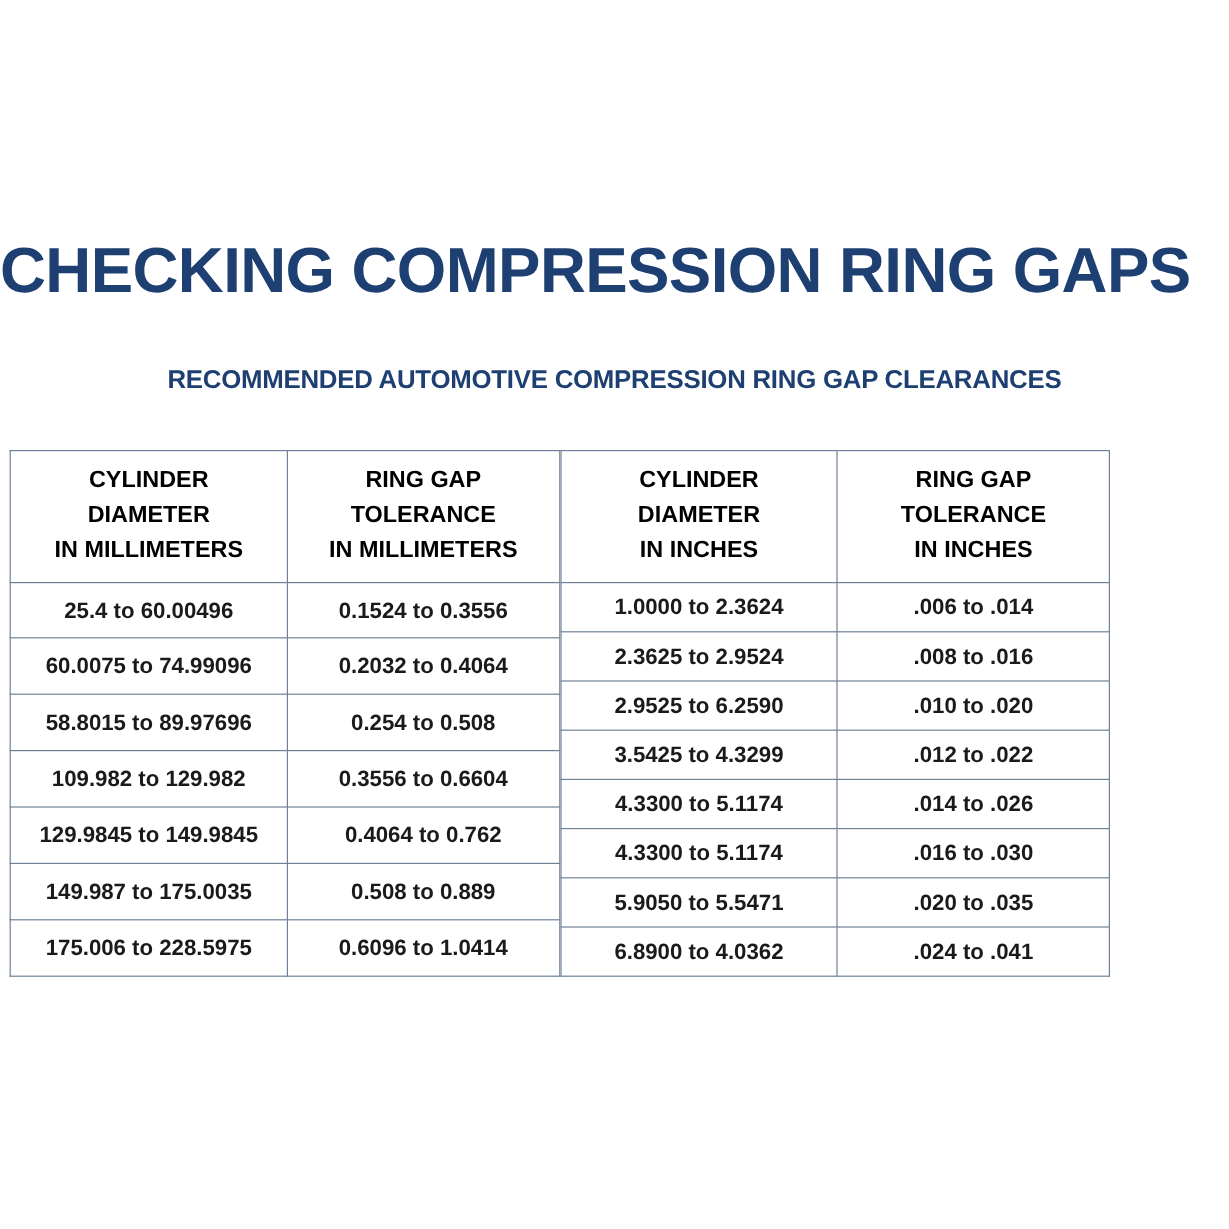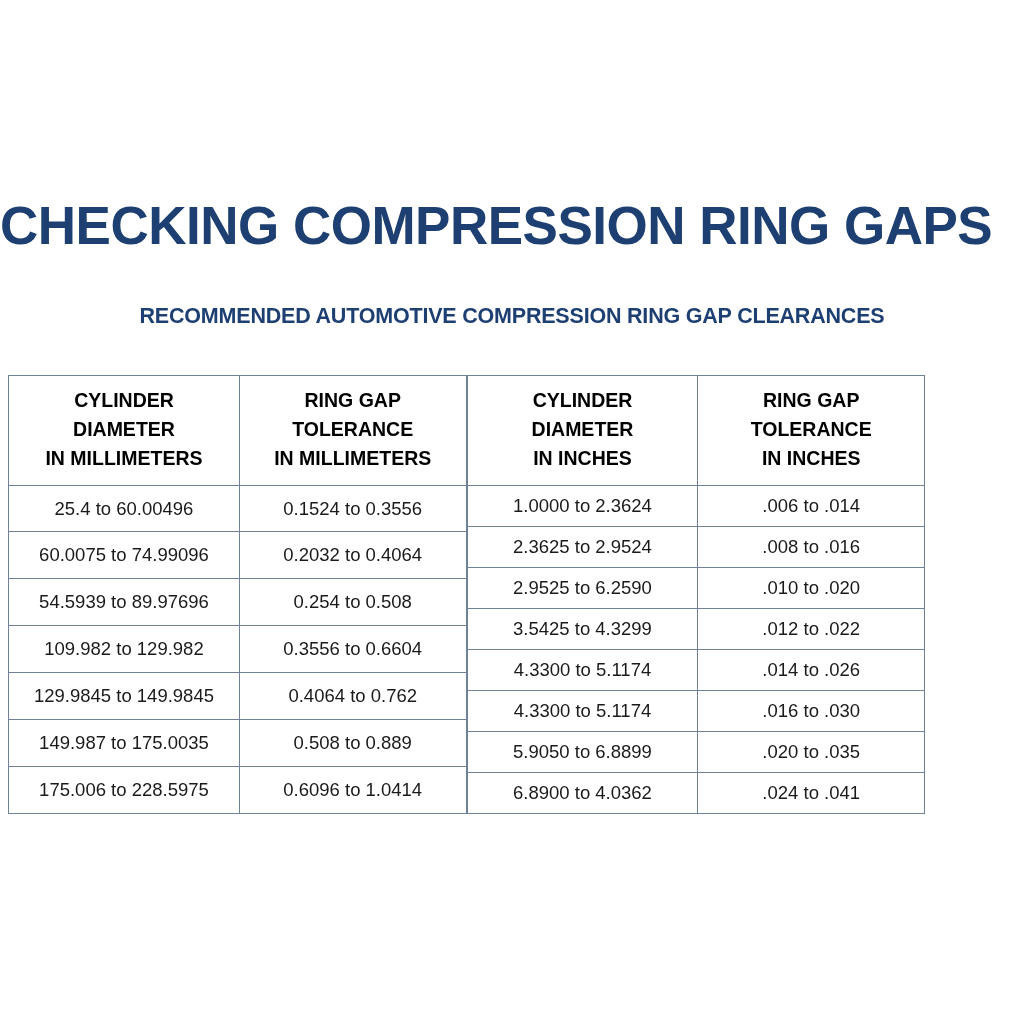--- a/index.html
+++ b/index.html
@@ -67,21 +67,21 @@
   }
   table.gap-table th {
     font-size: 19.5px;
     font-weight: bold;
     line-height: 1.48;
     padding: 10px 4px 12px 4px;
     color: #000000;
   }
   table.gap-table td {
     font-size: 18.5px;
-    font-weight: normal;
+    font-weight: bold;
     padding: 9px 4px;
     color: #1a1a1a;
   }
   .hdr-line {
     display: block;
     white-space: nowrap;
   }
   .col-a { width: 50.5%; }
   .col-b { width: 49.5%; }
 </style>
@@ -113,21 +113,21 @@
       <tbody>
         <tr>
           <td>25.4 to 60.00496</td>
           <td>0.1524 to 0.3556</td>
         </tr>
         <tr>
           <td>60.0075 to 74.99096</td>
           <td>0.2032 to 0.4064</td>
         </tr>
         <tr>
-          <td>54.5939 to 89.97696</td>
+          <td>58.8015 to 89.97696</td>
           <td>0.254 to 0.508</td>
         </tr>
         <tr>
           <td>109.982 to 129.982</td>
           <td>0.3556 to 0.6604</td>
         </tr>
         <tr>
           <td>129.9845 to 149.9845</td>
           <td>0.4064 to 0.762</td>
         </tr>
@@ -176,21 +176,21 @@
         </tr>
         <tr>
           <td>4.3300 to 5.1174</td>
           <td>.014 to .026</td>
         </tr>
         <tr>
           <td>4.3300 to 5.1174</td>
           <td>.016 to .030</td>
         </tr>
         <tr>
-          <td>5.9050 to 6.8899</td>
+          <td>5.9050 to 5.5471</td>
           <td>.020 to .035</td>
         </tr>
         <tr>
           <td>6.8900 to 4.0362</td>
           <td>.024 to .041</td>
         </tr>
       </tbody>
     </table>
 
   </div>

